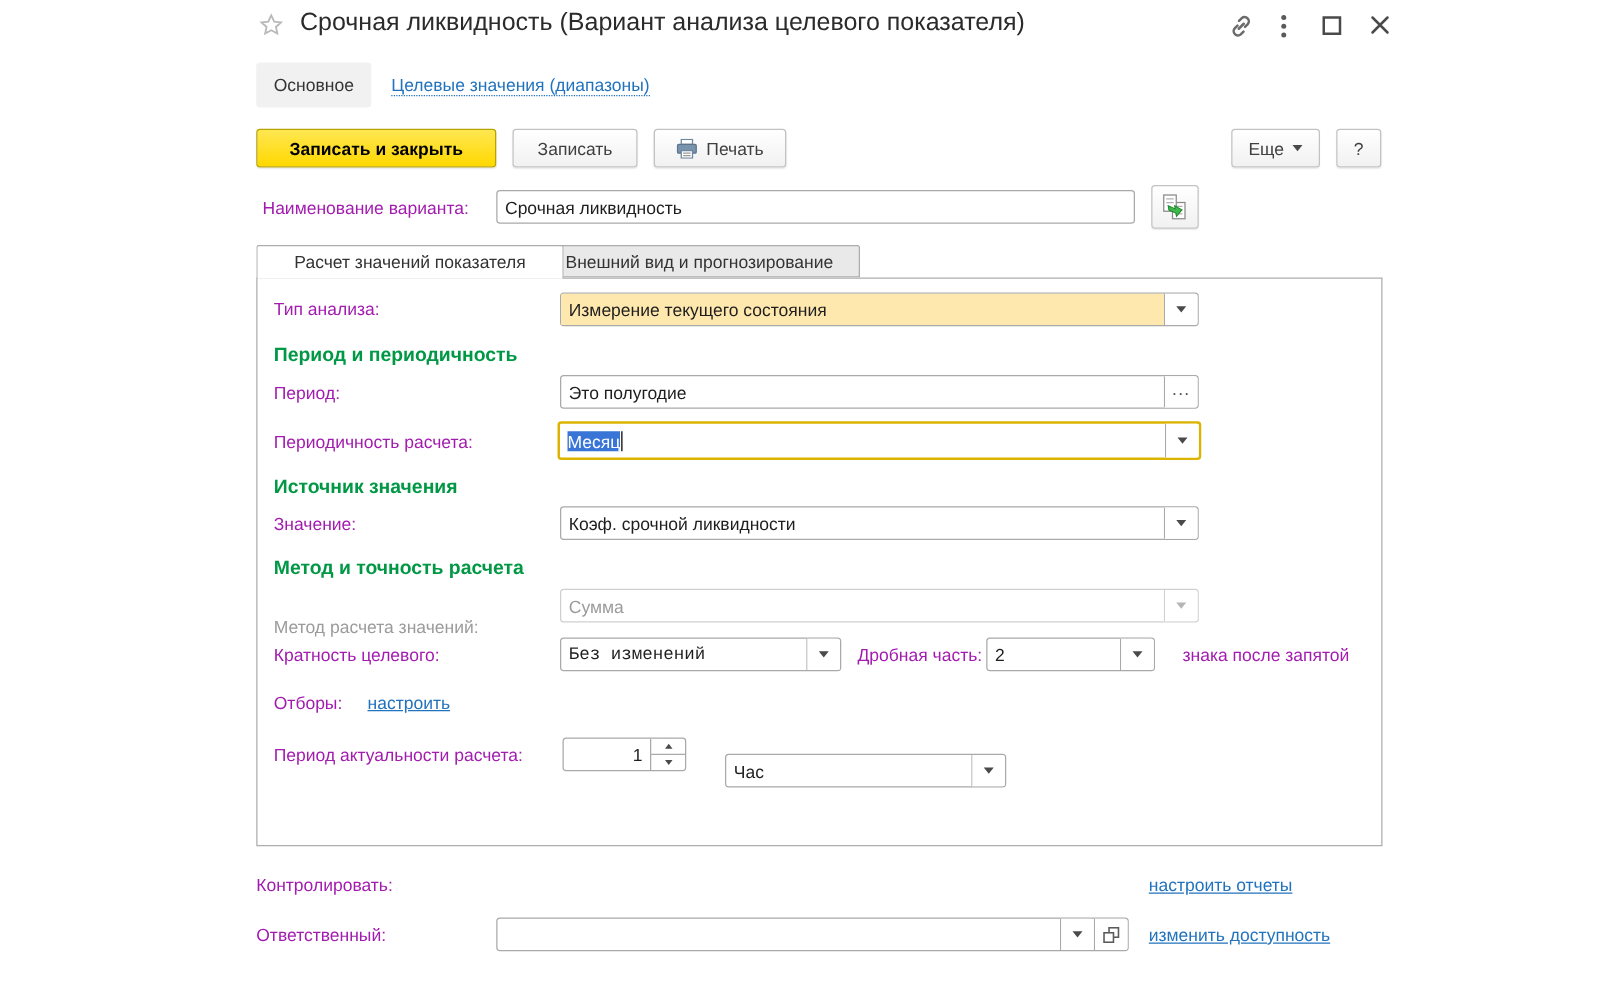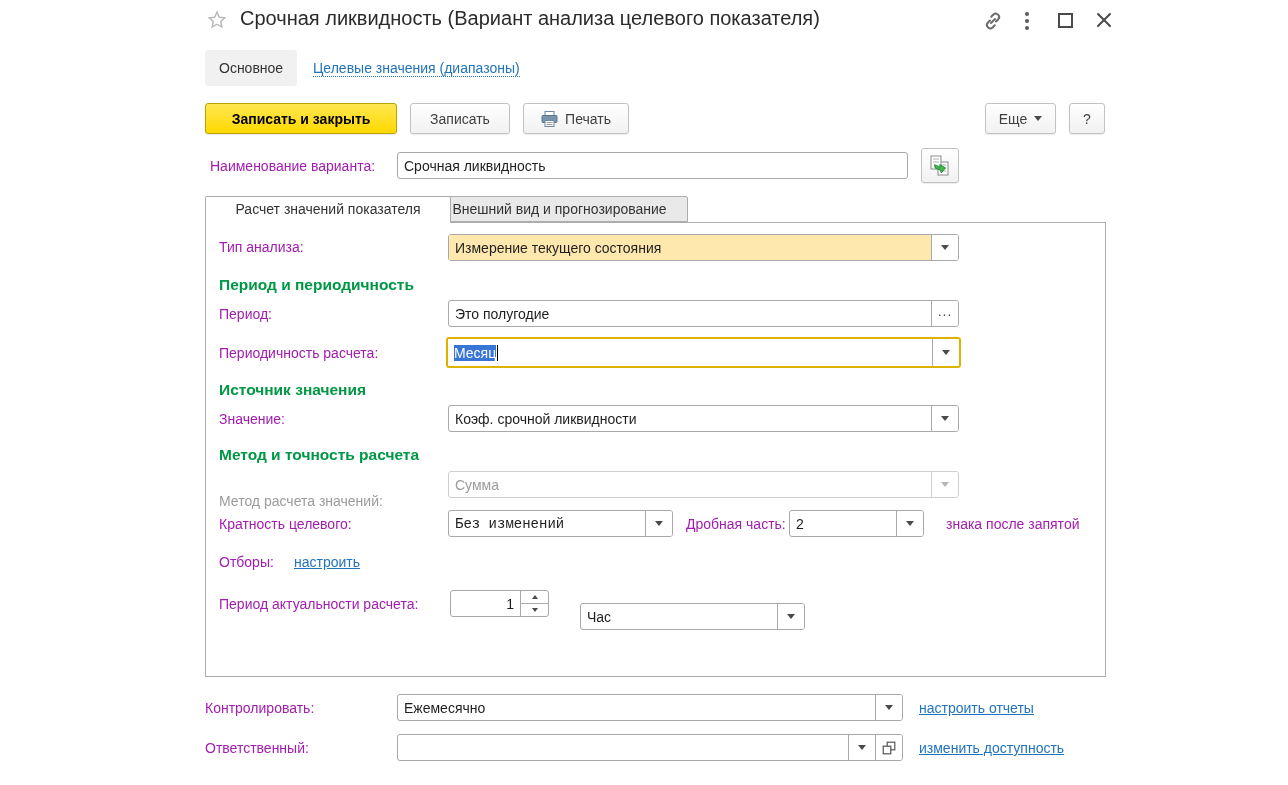--- a/index.html
+++ b/index.html
@@ -237,26 +237,20 @@
     </div>
     <div class="fgroup" style="left:374px; top:367px; width:225px;margin-top:13px;">
       <div class="fval">Час</div>
       <div class="fbtn">
           <span class="caret-down"></span>
         </div>
     </div>
   </div>
 
   <div class="abs label" style="left:205px; top:700px;">Контролировать:</div>
-  <div class="fgroup" style="left:397px; top:694px; width:506px;">
-    <div class="fval">Ежемесячно</div>
-    <div class="fbtn">
-        <span class="caret-down"></span>
-      </div>
-  </div>
   <div class="abs link" style="left:919px; top:700px;">настроить отчеты</div>
 
   <div class="abs label" style="left:205px; top:740px;">Ответственный:</div>
   <div class="fgroup" style="left:397px; top:734px; width:506px;">
     <div class="fval"></div>
     <div class="fbtn">
         <span class="caret-down"></span>
       </div>
     <div class="fbtn">
       <span style="display:flex;">

